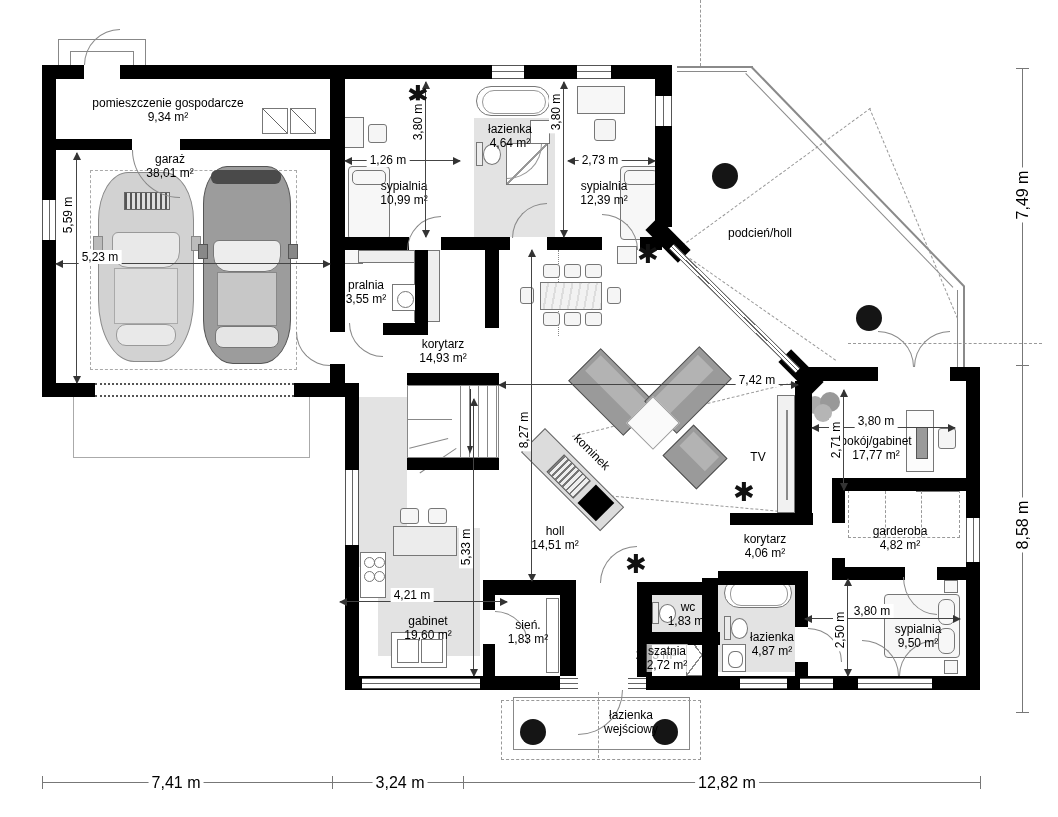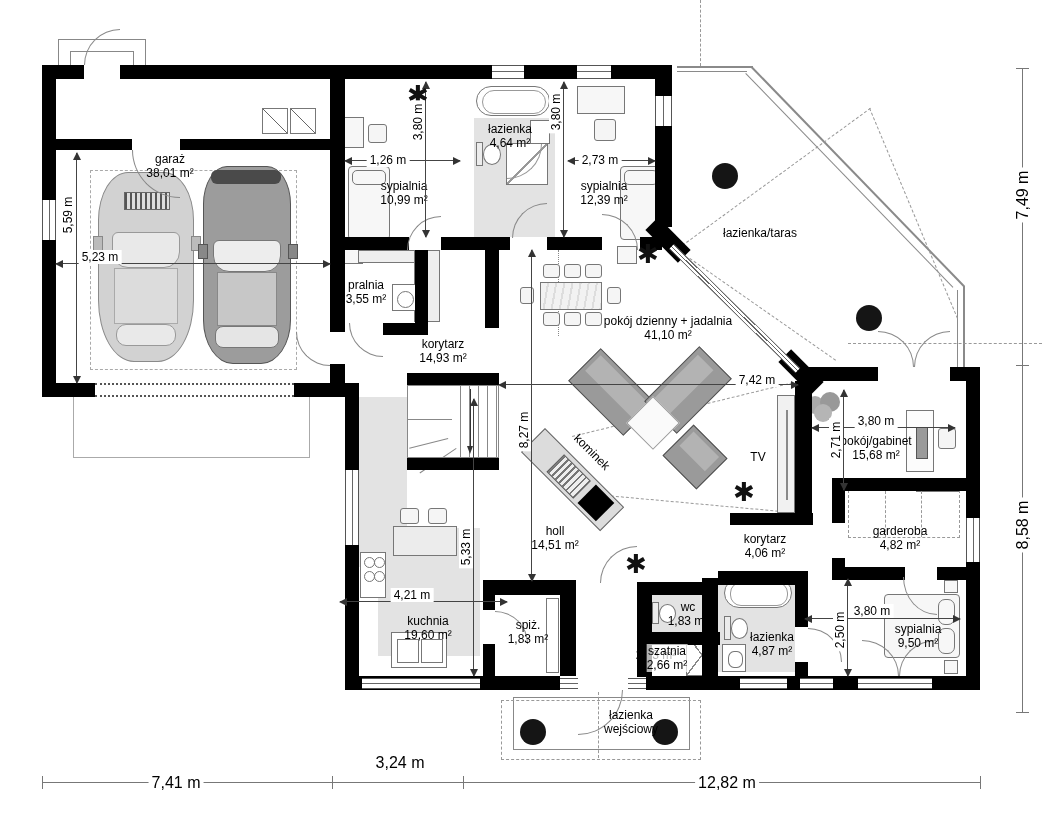--- a/index.html
+++ b/index.html
@@ -305,20 +305,24 @@
   <div class="arc" style="left:914px;top:331px;width:36px;height:36px;border-top:1px solid #888;border-left:1px solid #888;border-top-left-radius:100%"></div>
   <div class="arc" style="left:862px;top:640px;width:37px;height:36px;border-top:1px solid #888;border-right:1px solid #888;border-top-right-radius:100%"></div>
   <div class="arc" style="left:899px;top:640px;width:37px;height:36px;border-top:1px solid #888;border-left:1px solid #888;border-top-left-radius:100%"></div>
   <div class="arc" style="left:349px;top:323px;width:34px;height:34px;border-bottom:1px solid #888;border-left:1px solid #888;border-bottom-left-radius:100%"></div>
 
   <div class="col" style="left:725px;top:176px"></div>
   <div class="col" style="left:869px;top:318px"></div>
   <div class="col" style="left:533px;top:732px"></div>
   <div class="col" style="left:665px;top:732px"></div>
 
+  <div class="rlbl" style="left:168px;top:96px">
+    <div>pomieszczenie gospodarcze</div>
+    <div>9,34 m²</div>
+  </div>
   <div class="rlbl" style="left:170px;top:152px">
     <div>garaż</div>
     <div>38,01 m²</div>
   </div>
   <div class="rlbl" style="left:404px;top:179px">
     <div>sypialnia</div>
     <div>10,99 m²</div>
   </div>
   <div class="rlbl" style="left:510px;top:122px">
     <div>łazienka</div>
@@ -329,62 +333,58 @@
     <div>12,39 m²</div>
   </div>
   <div class="rlbl" style="left:366px;top:278px">
     <div>pralnia</div>
     <div>3,55 m²</div>
   </div>
   <div class="rlbl" style="left:443px;top:337px">
     <div>korytarz</div>
     <div>14,93 m²</div>
   </div>
-  <div class="rlbl" style="left:668px;top:314px">
-    <div>pokój dzienny + jadalnia</div>
-    <div>41,10 m²</div>
-  </div>
   <div class="rlbl" style="left:760px;top:226px">
-    <div>łazienka/taras</div>
+    <div>podcień/holl</div>
   </div>
   <div class="rlbl" style="left:555px;top:524px">
     <div>holl</div>
     <div>14,51 m²</div>
   </div>
   <div class="rlbl" style="left:428px;top:614px">
-    <div>kuchnia</div>
+    <div>gabinet</div>
     <div>19,60 m²</div>
   </div>
   <div class="rlbl" style="left:528px;top:618px;z-index:8">
-    <div>spiż.</div>
+    <div>sień.</div>
     <div>1,83 m²</div>
   </div>
   <div class="rlbl" style="left:656px;top:634px">
     <div>sień</div>
     <div>2,63 m²</div>
   </div>
   <div class="rlbl" style="left:667px;top:644px;z-index:8;background:rgba(255,255,255,.7)">
     <div>szatnia</div>
-    <div>2,66 m²</div>
+    <div>2,72 m²</div>
   </div>
   <div class="rlbl" style="left:688px;top:600px">
     <div>wc</div>
     <div>1,83 m²</div>
   </div>
   <div class="rlbl" style="left:772px;top:630px">
     <div>łazienka</div>
     <div>4,87 m²</div>
   </div>
   <div class="rlbl" style="left:765px;top:532px">
     <div>korytarz</div>
     <div>4,06 m²</div>
   </div>
   <div class="rlbl" style="left:876px;top:434px">
     <div>pokój/gabinet</div>
-    <div>15,68 m²</div>
+    <div>17,77 m²</div>
   </div>
   <div class="rlbl" style="left:900px;top:524px;z-index:8">
     <div>garderoba</div>
     <div>4,82 m²</div>
   </div>
   <div class="rlbl" style="left:918px;top:622px;z-index:8">
     <div>sypialnia</div>
     <div>9,50 m²</div>
   </div>
   <div class="rlbl" style="left:631px;top:708px;white-space:normal;width:80px;z-index:8">
@@ -422,21 +422,21 @@
   <div class="dimlbl" style="left:872px;top:611px">3,80 m</div>
   <div class="dimv" style="left:847px;top:579px;height:97px"></div>
   <div class="dimlbl rot" style="left:840px;top:630px">2,50 m</div>
 
   <div class="dline" style="left:42px;top:782px;width:938px;height:1px"></div>
   <div class="dline" style="left:42px;top:776px;width:1px;height:13px"></div>
   <div class="dline" style="left:332px;top:776px;width:1px;height:13px"></div>
   <div class="dline" style="left:463px;top:776px;width:1px;height:13px"></div>
   <div class="dline" style="left:980px;top:776px;width:1px;height:13px"></div>
   <div class="dimlbl big" style="left:176px;top:783px">7,41 m</div>
-  <div class="dimlbl big" style="left:400px;top:763px">3,24 m</div>
+  <div class="dimlbl big" style="left:400px;top:783px">3,24 m</div>
   <div class="dimlbl big" style="left:727px;top:783px">12,82 m</div>
 
   <div class="dline" style="left:1022px;top:68px;width:1px;height:644px"></div>
   <div class="dline" style="left:1016px;top:68px;width:13px;height:1px"></div>
   <div class="dline" style="left:1016px;top:365px;width:13px;height:1px"></div>
   <div class="dline" style="left:1016px;top:712px;width:13px;height:1px"></div>
   <div class="dimlbl big rot" style="left:1023px;top:195px">7,49 m</div>
   <div class="dimlbl big rot" style="left:1023px;top:525px">8,58 m</div>
 
 </div>

